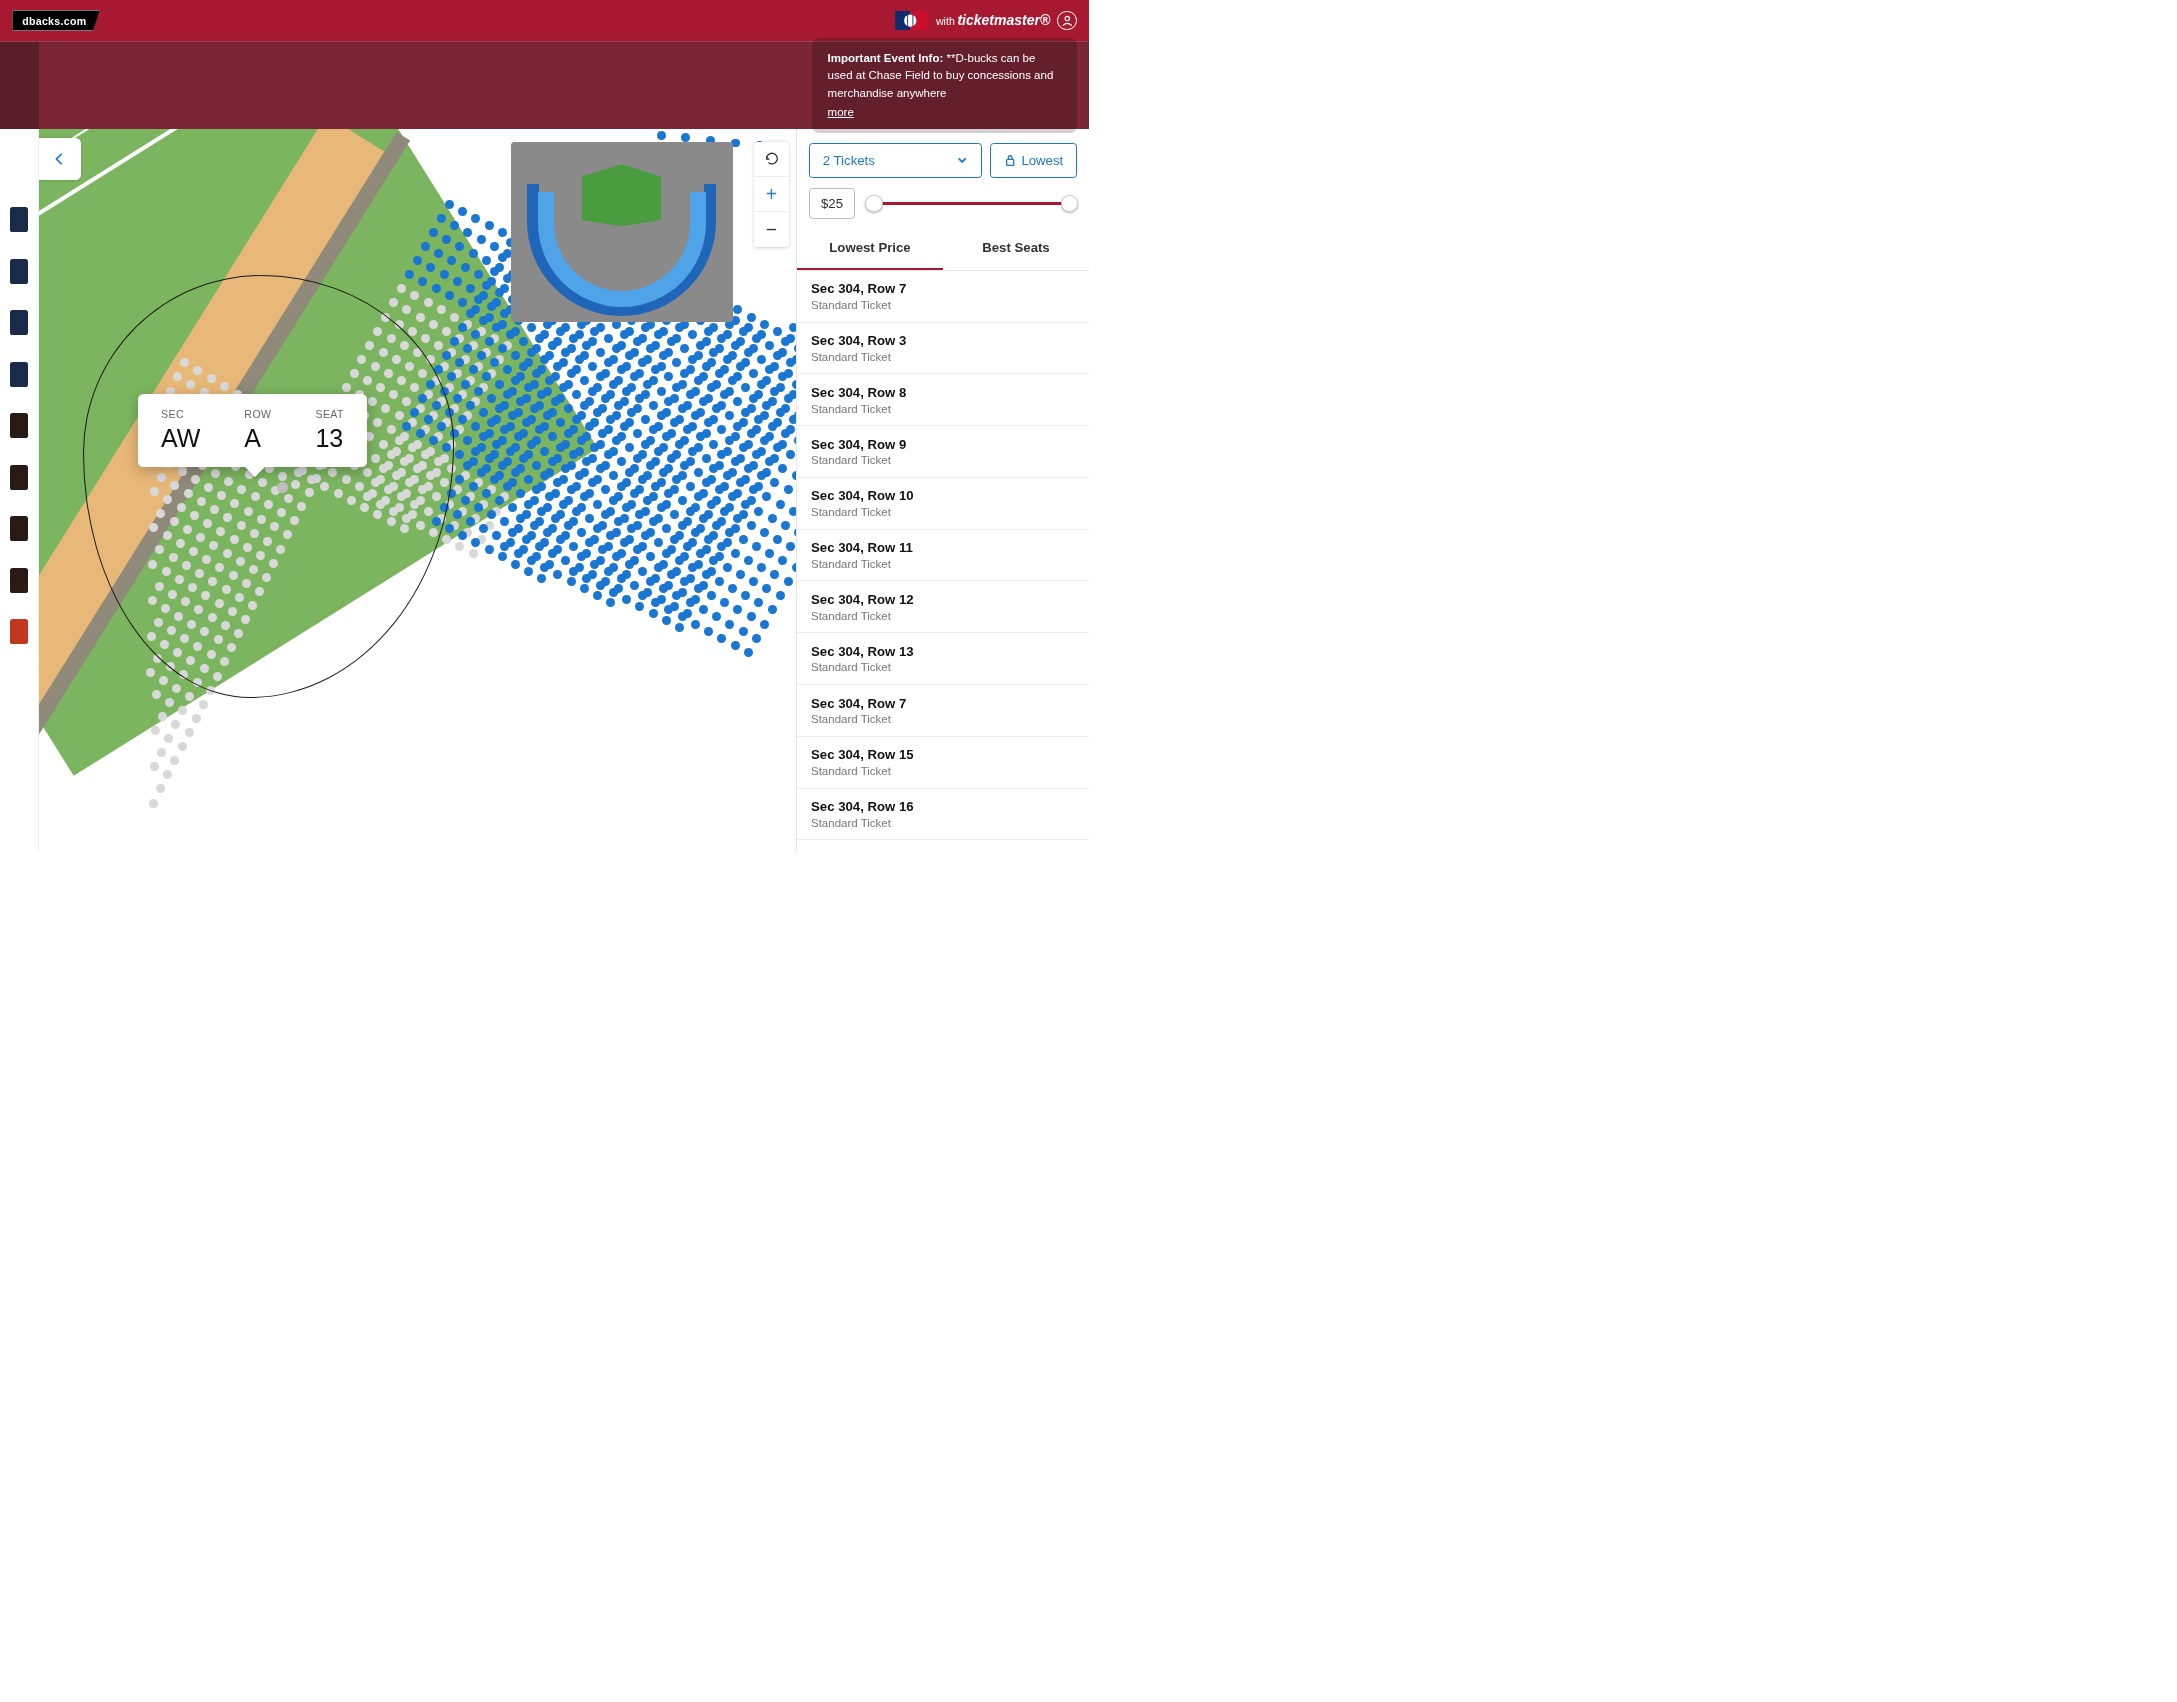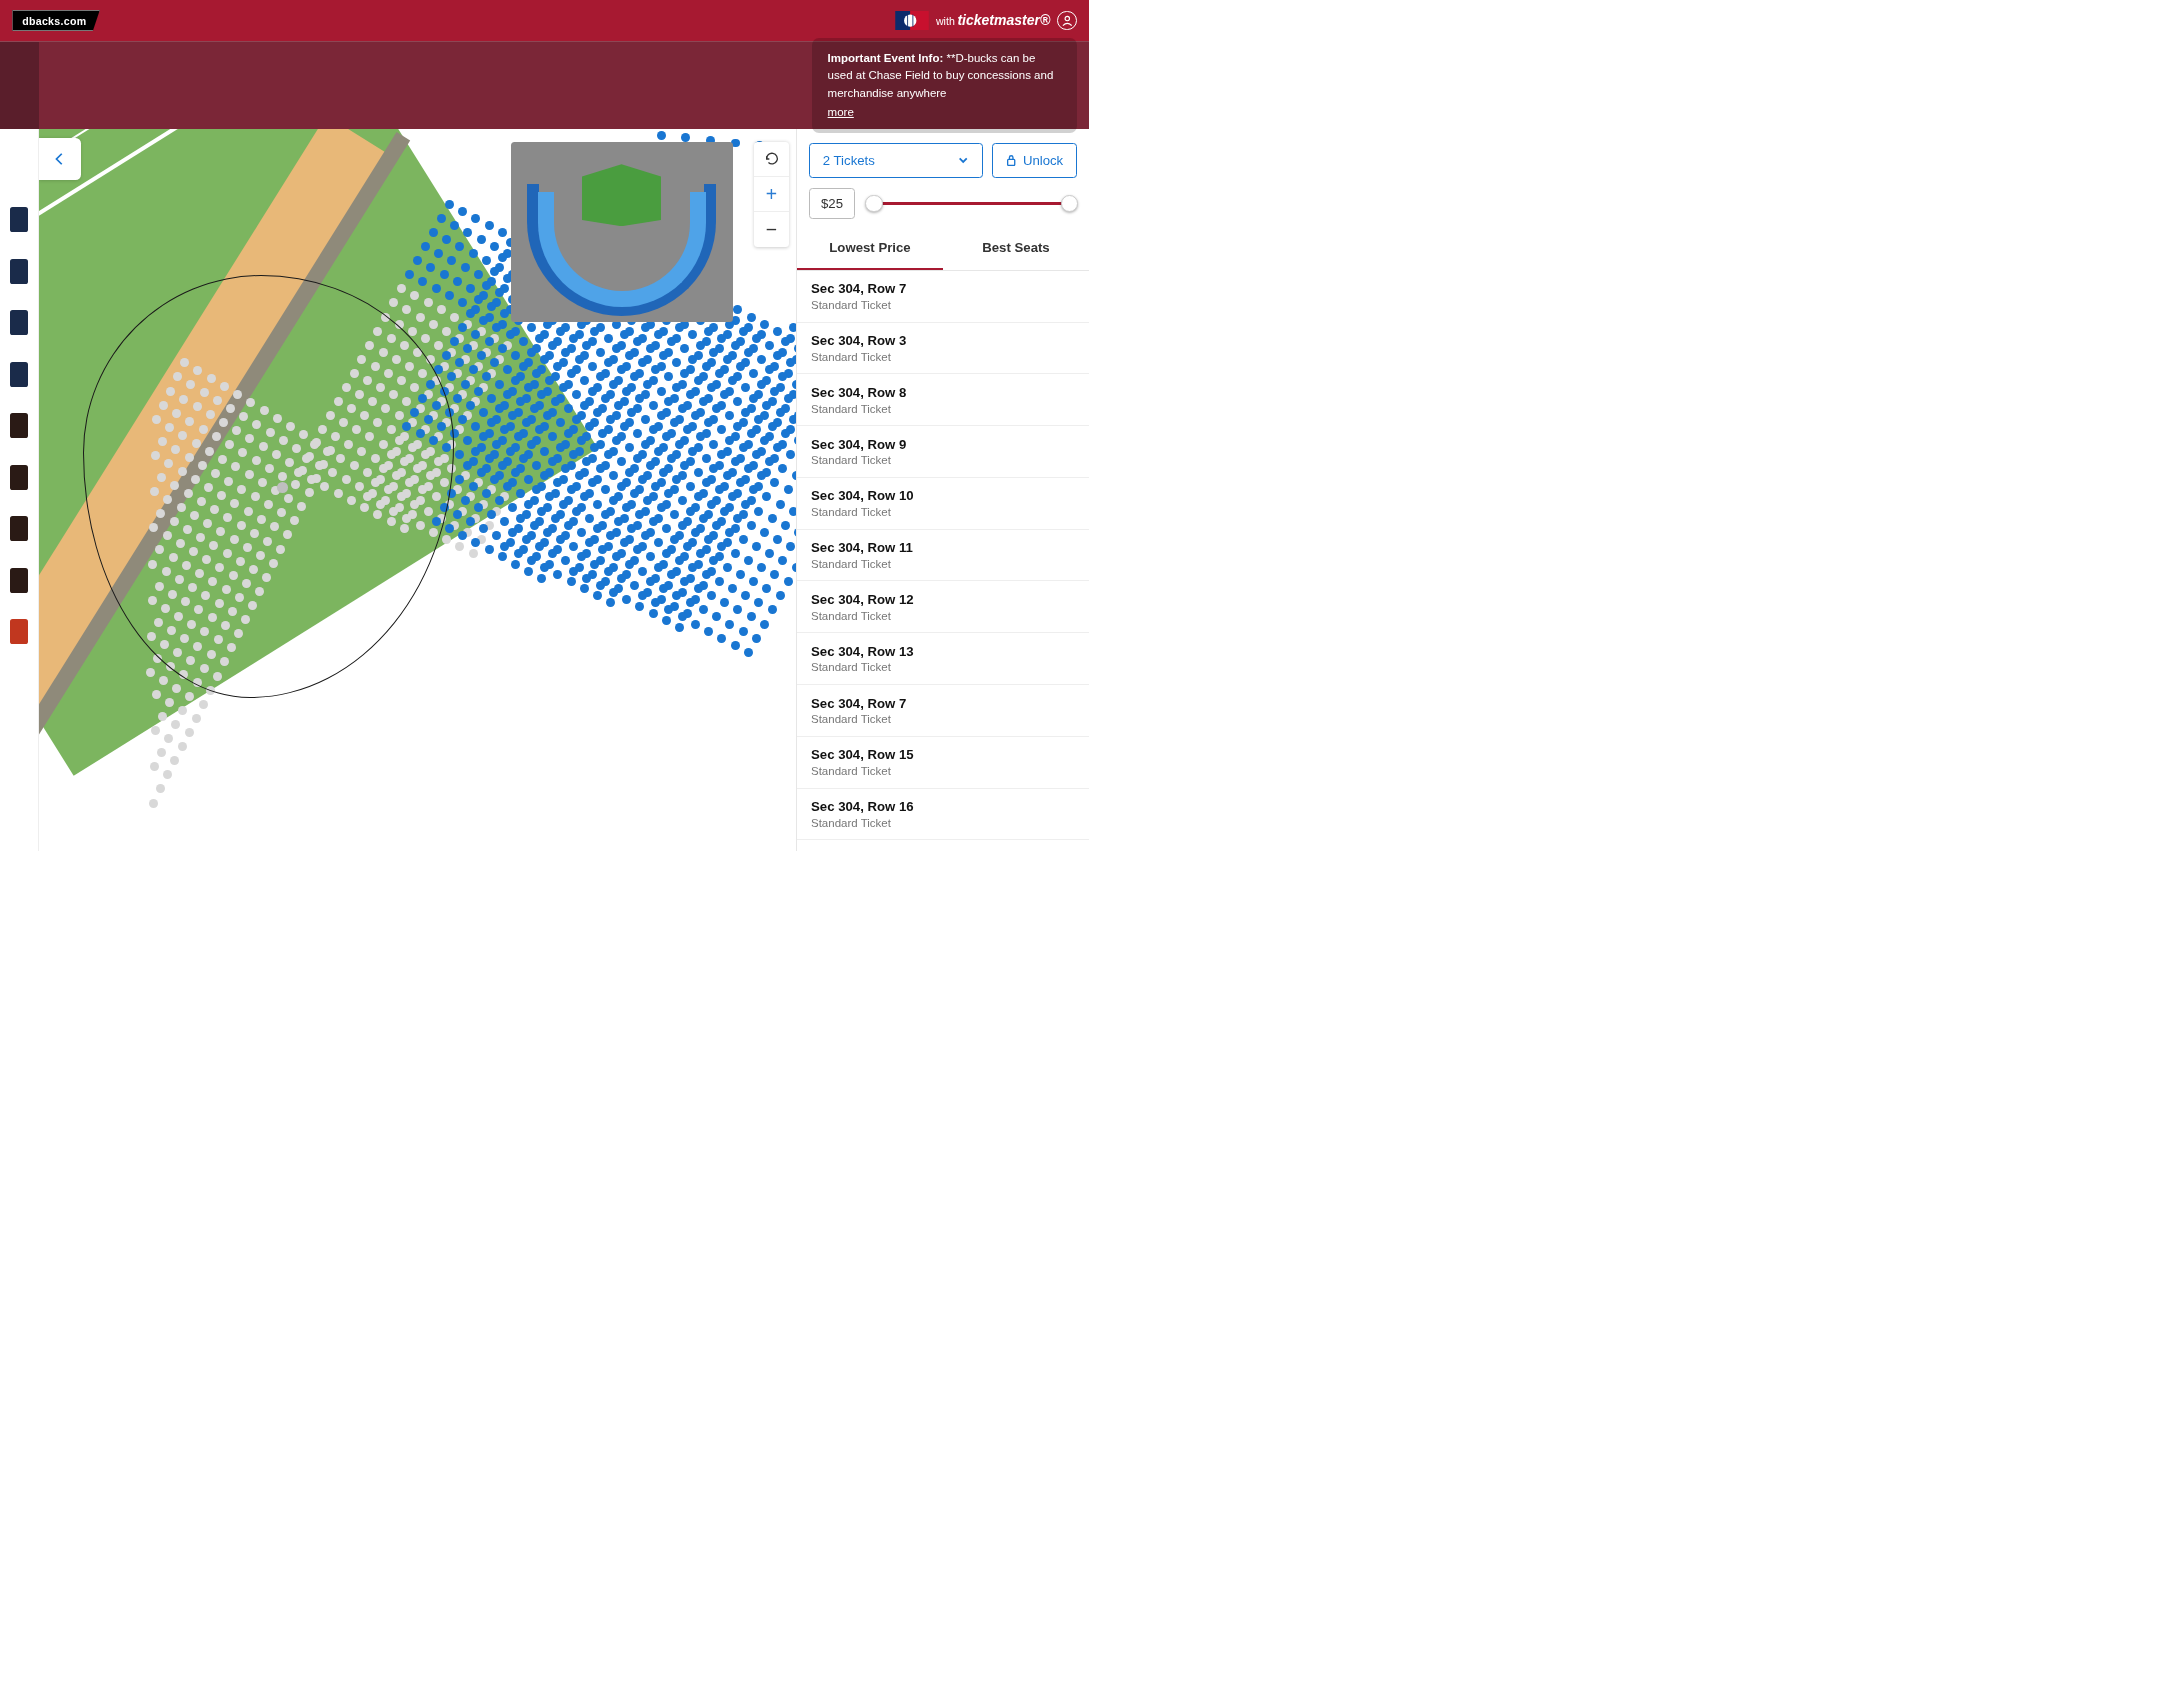--- a/index.html
+++ b/index.html
@@ -1375,38 +1375,52 @@
       <div class="zoom-reset">
           <svg width="16" height="16" viewBox="0 0 18 18">
             <path d="M3 9 A6 6 0 1 1 5 13" fill="none" stroke="#333" stroke-width="1.5"></path>
             <path d="M3 6 L3 9 L6 9" fill="none" stroke="#333" stroke-width="1.5"></path>
           </svg>
         </div>
       <div class="zoom-in">+</div>
       <div>−</div>
     </div>
 
+    <div class="seat-tip">
+      <div class="seat-col">
+          <div class="lbl">SEC</div>
+          <div class="val">AW</div>
+        </div>
+      <div class="seat-col">
+          <div class="lbl">ROW</div>
+          <div class="val">A</div>
+        </div>
+      <div class="seat-col">
+          <div class="lbl">SEAT</div>
+          <div class="val">13</div>
+        </div>
+    </div>
 
   </div>
 
   <div class="side">
     <div class="side-ctrls">
       <div class="ctrl-row">
         <button class="tix-sel">
             <span>2 Tickets</span>
             <svg width="12.4" height="12.4" viewBox="0 0 14 14">
               <path d="M3 5 L7 9 L11 5" fill="none" stroke="#1976d2" stroke-width="2"></path>
             </svg>
           </button>
         <button class="unlock-btn">
             <svg width="12.4" height="12.4" viewBox="0 0 14 14">
               <rect x="3" y="6" width="8" height="7" rx="1" fill="none" stroke="#1976d2" stroke-width="1.5"></rect>
               <path d="M5 6 V4 A2 2 0 0 1 9 4 V6" fill="none" stroke="#1976d2" stroke-width="1.5"></path>
             </svg>
-            <span>Unlock</span>
+            <span>Lowest</span>
           </button>
       </div>
       <div class="price-row">
         <div class="price-box">$25</div>
         <div class="slider-wrap">
           <div class="slider-track"></div>
           <div class="slider-thumb st1"></div>
           <div class="slider-thumb st2"></div>
         </div>
       </div>

